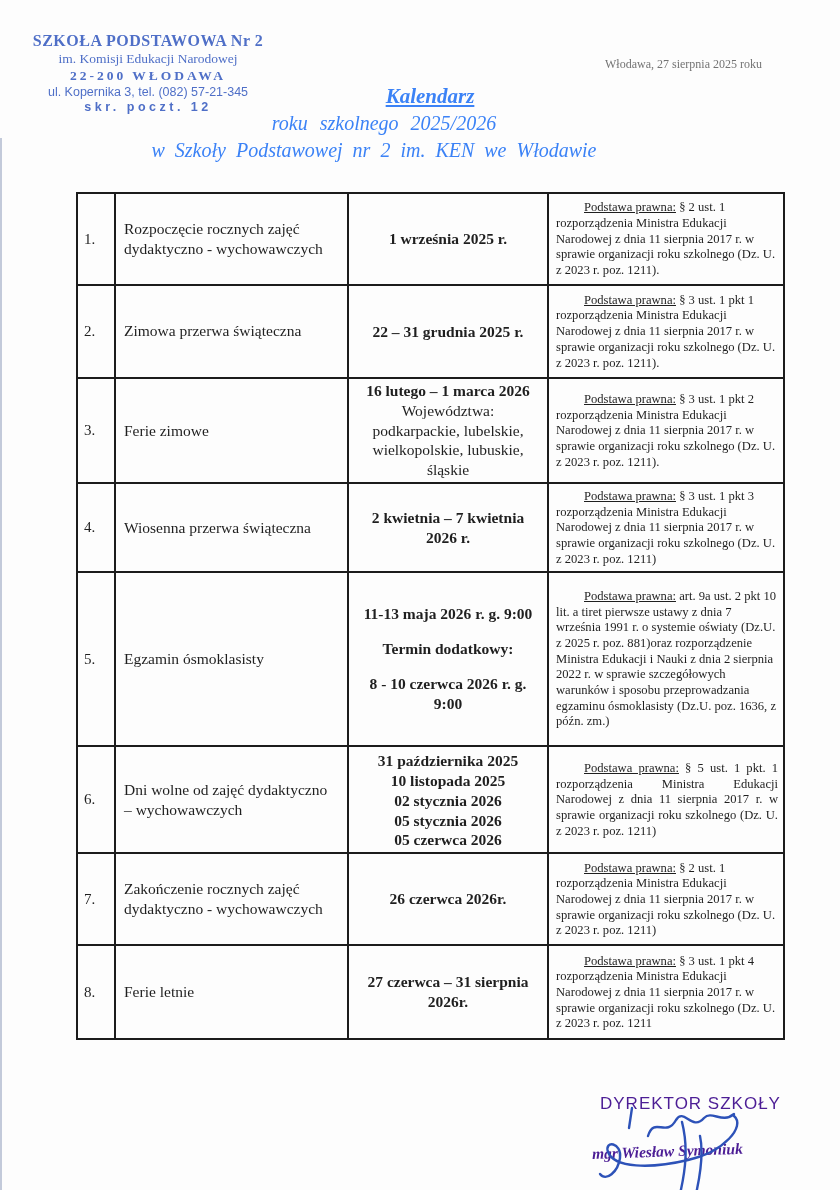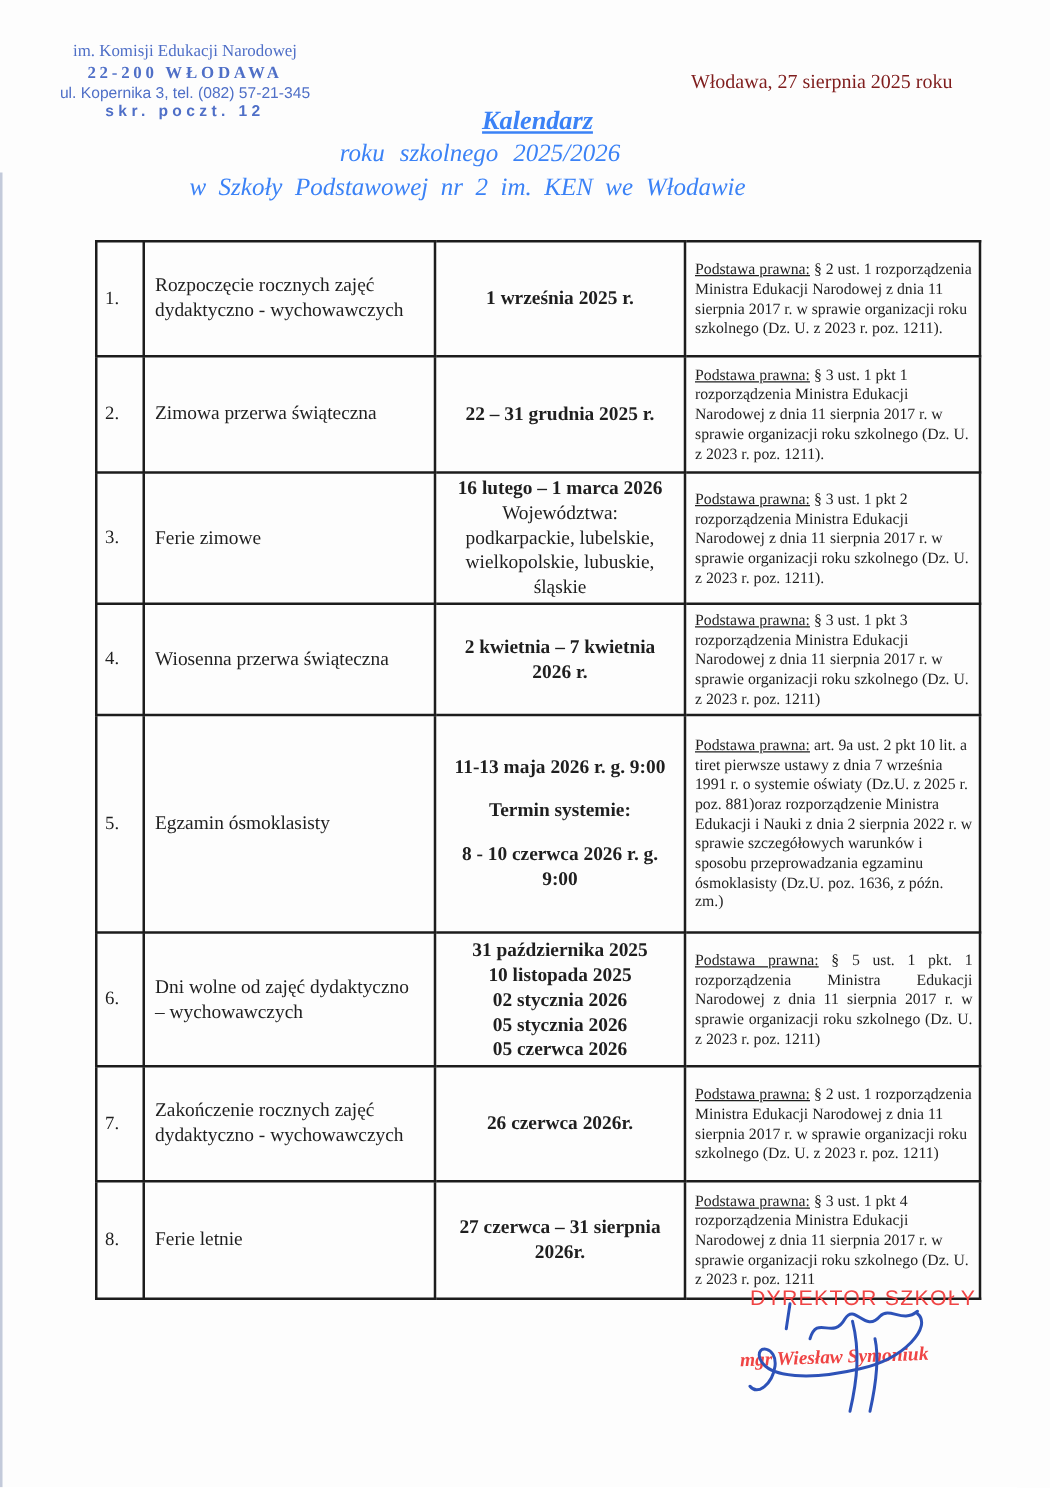--- a/index.html
+++ b/index.html
@@ -24,21 +24,21 @@
     text-align:center; color:#4f6fc7;
   }
   .ss-l1 { font-size:16px; font-weight:bold; letter-spacing:.5px; }
   .ss-l2 { font-size:13.5px; margin-top:1px; }
   .ss-l3 { font-family:Liberation Serif, serif; font-size:13.5px; font-weight:bold; letter-spacing:3px; margin-top:1px; }
   .ss-l4 { font-family:"Liberation Sans",sans-serif; font-size:12.5px; margin-top:1px; }
   .ss-l5 { font-family:"Liberation Sans",sans-serif; font-size:12.5px; font-weight:bold; letter-spacing:3.5px; margin-top:1px; }
 
   .dateline {
     position:absolute; top:57px; right:78px;
-    font-size:16px; color:#7f1d1d;
+    font-size:12px; color:#737373;
   }
 
   .title-block {
     position:absolute; top:84px; left:0; width:840px;
     text-align:center; font-style:italic; color:#3b82f6;
   }
   .t1 { font-size:21px; font-weight:bold; text-decoration:underline; transform:translateX(10px); word-spacing:2px; }
   .t2 { font-size:20px; margin-top:3px; transform:translateX(-36px); word-spacing:7px; }
   .t3 { font-size:20px; margin-top:4px; transform:translateX(-46px); word-spacing:5px; }
 
@@ -46,48 +46,49 @@
   table.cal {
     position:absolute; left:76px; top:192px; width:690px;
     border-collapse:collapse; table-layout:fixed;
   }
   .cal td { border:2px solid #1c1c1c; vertical-align:middle; overflow:hidden; }
   .c-no { width:38px; padding-left:6px; font-size:15px; }
   .c-ev { width:233px; padding:3px 10px 3px 8px; font-size:15.5px; line-height:1.3; }
   .c-dt { width:200px; text-align:center; font-size:15.5px; padding:2px 6px; line-height:1.28; }
   .c-lg { width:236px; vertical-align:top; padding:4px 5px 3px 7px; font-size:12.6px; line-height:1.245; }
   .c-lg.justify { text-align:justify; }
-  .legal-label { text-decoration:underline; }
+  .legal-label { text-decoration:underline;margin-left:28px; }
   .date-line.b { font-weight:bold; }
 
   .row-0 { height:92px; }
   .row-1 { height:93px; }
   .row-2 { height:104px; }
   .row-3 { height:89px; }
   .row-4 { height:174px; }
   .row-5 { height:107px; }
   .row-6 { height:92px; }
   .row-7 { height:94px; }
   .row-4 .date-line { margin:15px 0; }
   .row-5 .c-dt { vertical-align:top; padding-top:4px; }
 
   
-  .director { position:absolute; left:556px; top:1029px; width:270px; color:#ef4444; }
+  .director { position:absolute; left:556px; top:1094px; width:270px; color:#4c1d95; }
   .d1 { font-family:"Liberation Sans",sans-serif; font-size:17px; letter-spacing:1px; margin-left:44px; }
   .d2 { font-size:15.5px; font-weight:bold; font-style:italic; margin-top:27px; margin-left:36px; transform:rotate(-2deg); }
   .sig-svg { position:absolute; left:40px; top:8px; overflow:visible; }
 </style>
 </head>
 <body>
 
 <div class="page">
 
   <div class="edge-line"></div>
 
   <div class="school-stamp">
+    <div class="ss-l1">SZKOŁA PODSTAWOWA Nr 2</div>
     <div class="ss-l2">im. Komisji Edukacji Narodowej</div>
     <div class="ss-l3">22-200 WŁODAWA</div>
     <div class="ss-l4">ul. Kopernika 3, tel. (082) 57-21-345</div>
     <div class="ss-l5">skr. poczt. 12</div>
   </div>
 
   <div class="dateline">Włodawa, 27 sierpnia 2025 roku</div>
 
   <div class="title-block">
     <div class="t1">Kalendarz</div>
@@ -131,21 +132,21 @@
           <td class="c-dt">
             <div class="date-line b">2 kwietnia – 7 kwietnia 2026 r.</div>
           </td>
           <td class="c-lg"><span class="legal-label">Podstawa prawna:</span> § 3 ust. 1 pkt 3 rozporządzenia Ministra Edukacji Narodowej z dnia 11 sierpnia 2017 r. w sprawie organizacji roku szkolnego (Dz. U. z 2023 r. poz. 1211)</td>
         </tr>
         <tr class="row-4">
           <td class="c-no">5.</td>
           <td class="c-ev">Egzamin ósmoklasisty</td>
           <td class="c-dt">
             <div class="date-line b">11-13 maja 2026 r. g. 9:00</div>
-            <div class="date-line b">Termin systemie:</div>
+            <div class="date-line b">Termin dodatkowy:</div>
             <div class="date-line b">8 - 10 czerwca 2026 r. g. 9:00</div>
           </td>
           <td class="c-lg"><span class="legal-label">Podstawa prawna:</span> art. 9a ust. 2 pkt 10 lit. a tiret pierwsze ustawy z dnia 7 września 1991 r. o systemie oświaty (Dz.U. z 2025 r. poz. 881)oraz rozporządzenie Ministra Edukacji i Nauki z dnia 2 sierpnia 2022 r. w sprawie szczegółowych warunków i sposobu przeprowadzania egzaminu ósmoklasisty (Dz.U. poz. 1636, z późn. zm.)</td>
         </tr>
         <tr class="row-5">
           <td class="c-no">6.</td>
           <td class="c-ev">Dni wolne od zajęć dydaktyczno – wychowawczych</td>
           <td class="c-dt">
             <div class="date-line b">31 października 2025</div>
             <div class="date-line b">10 listopada 2025</div>

